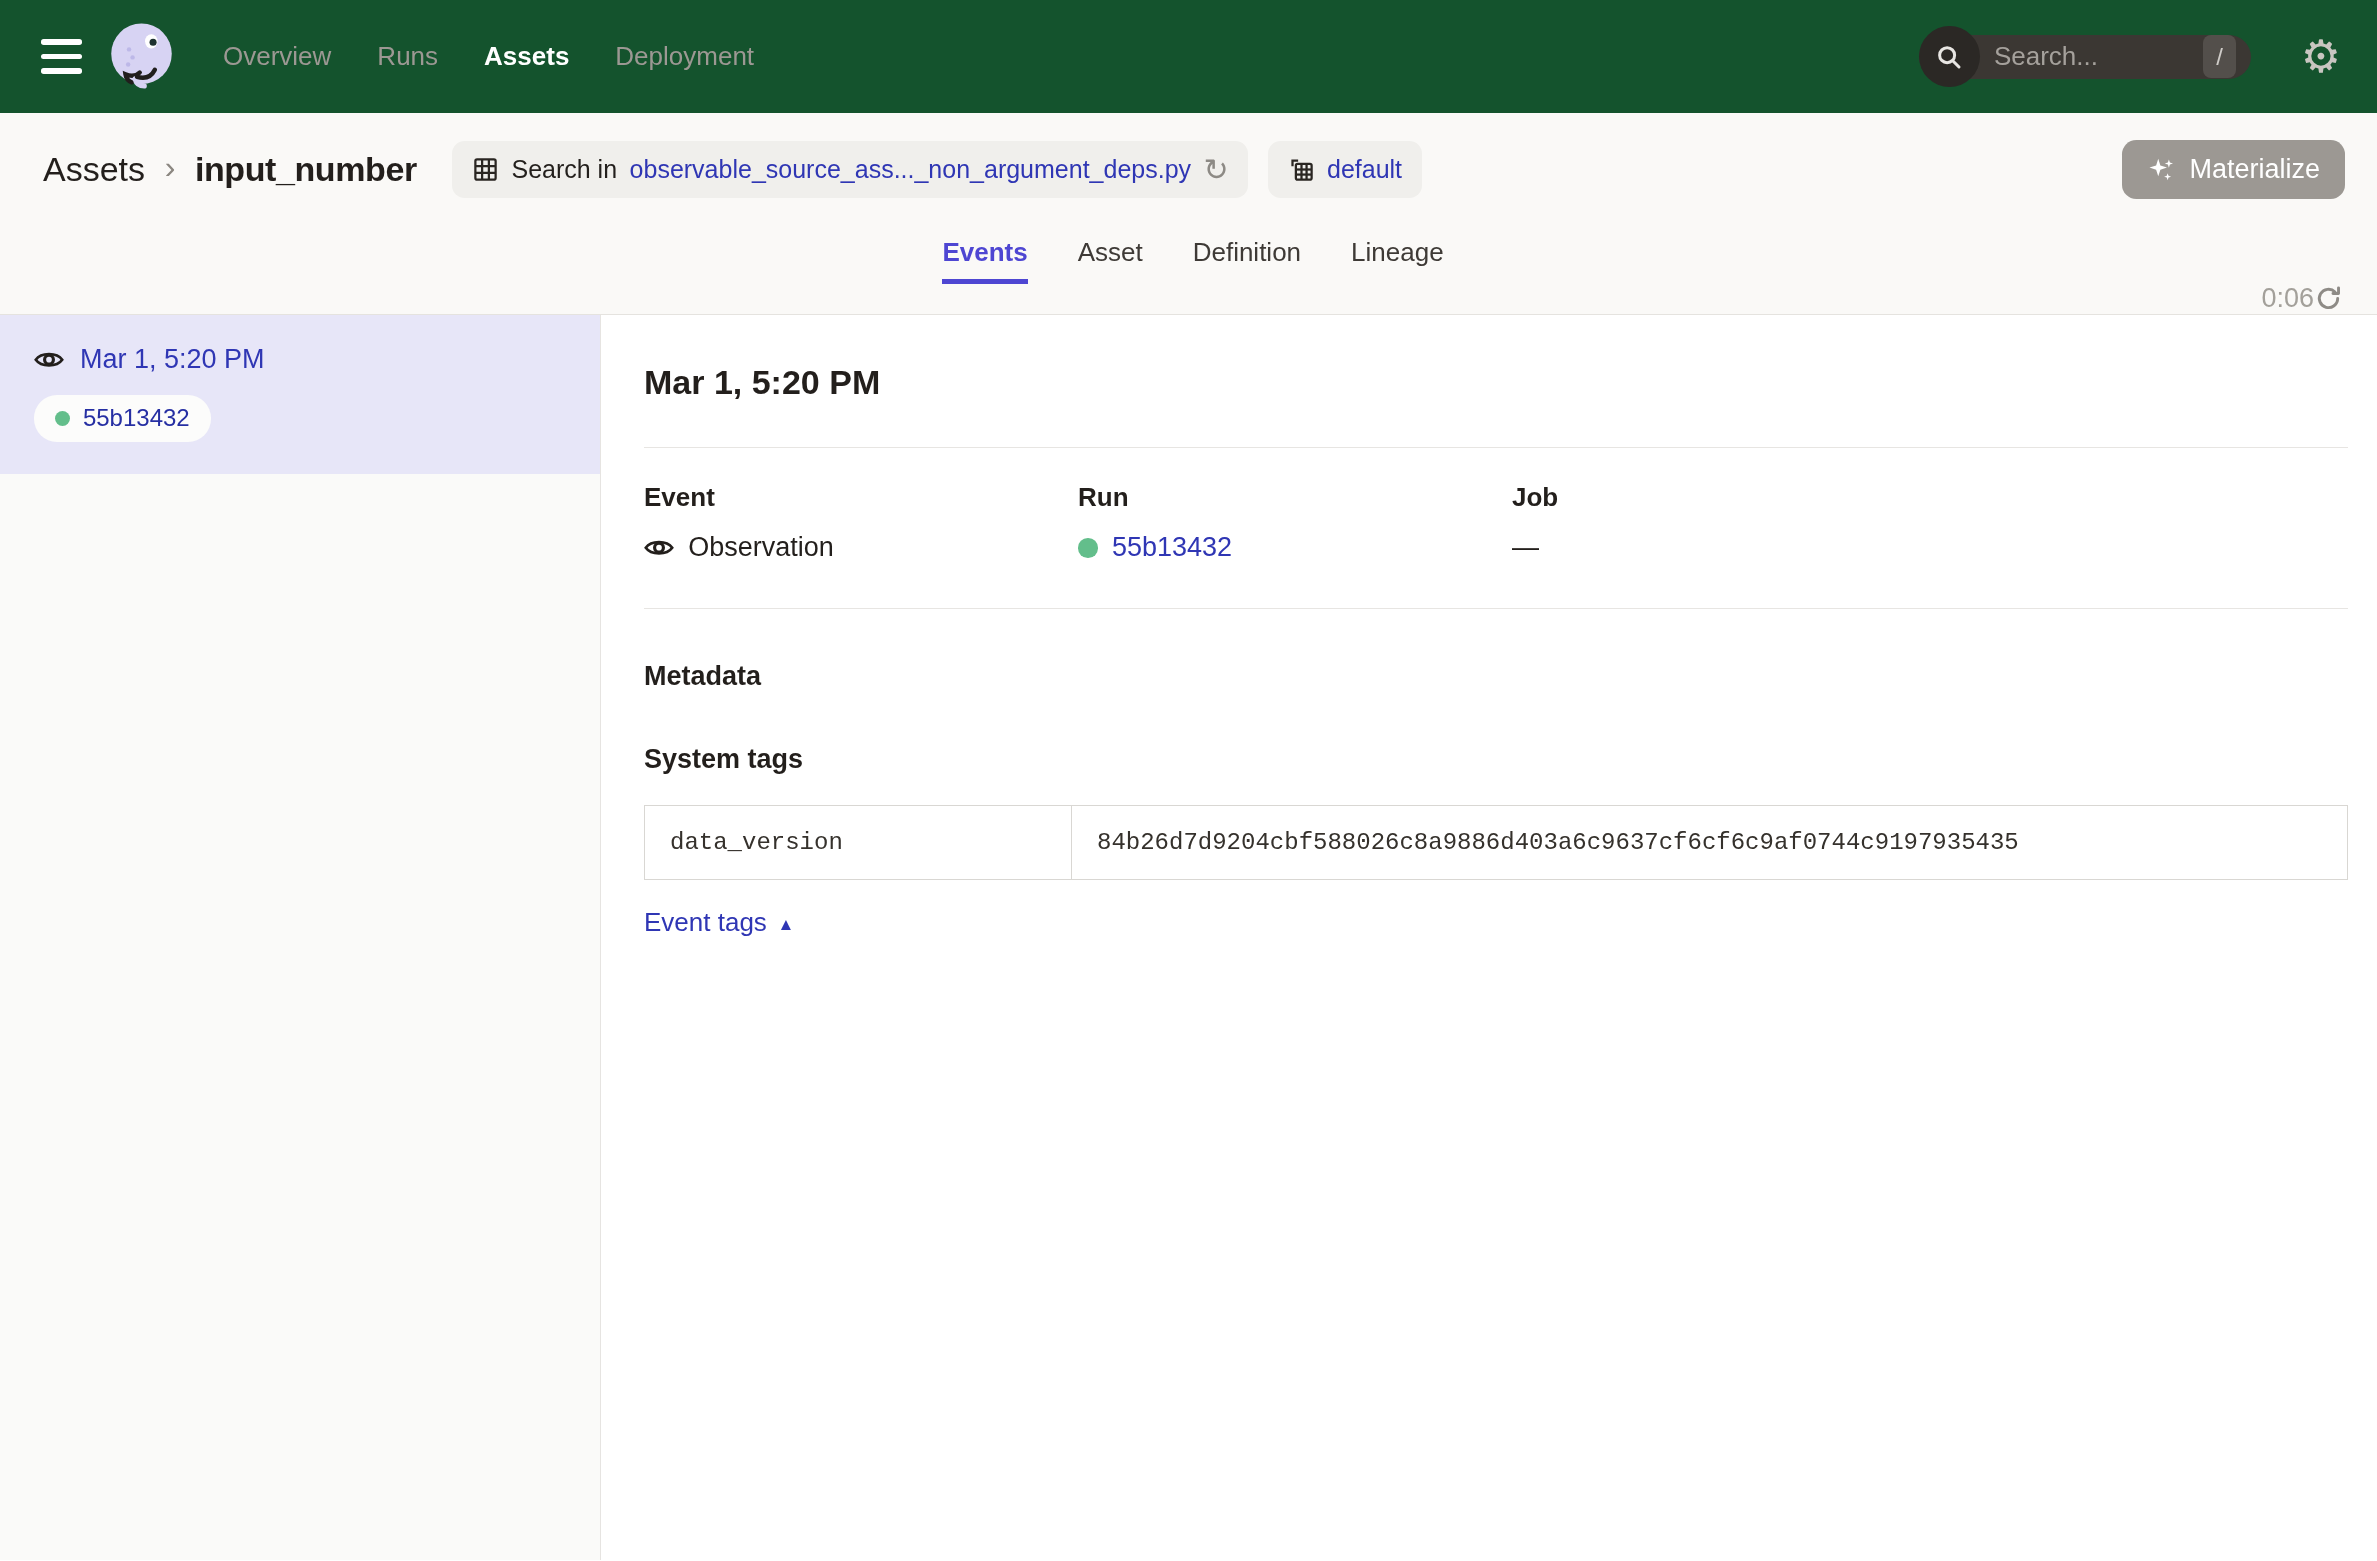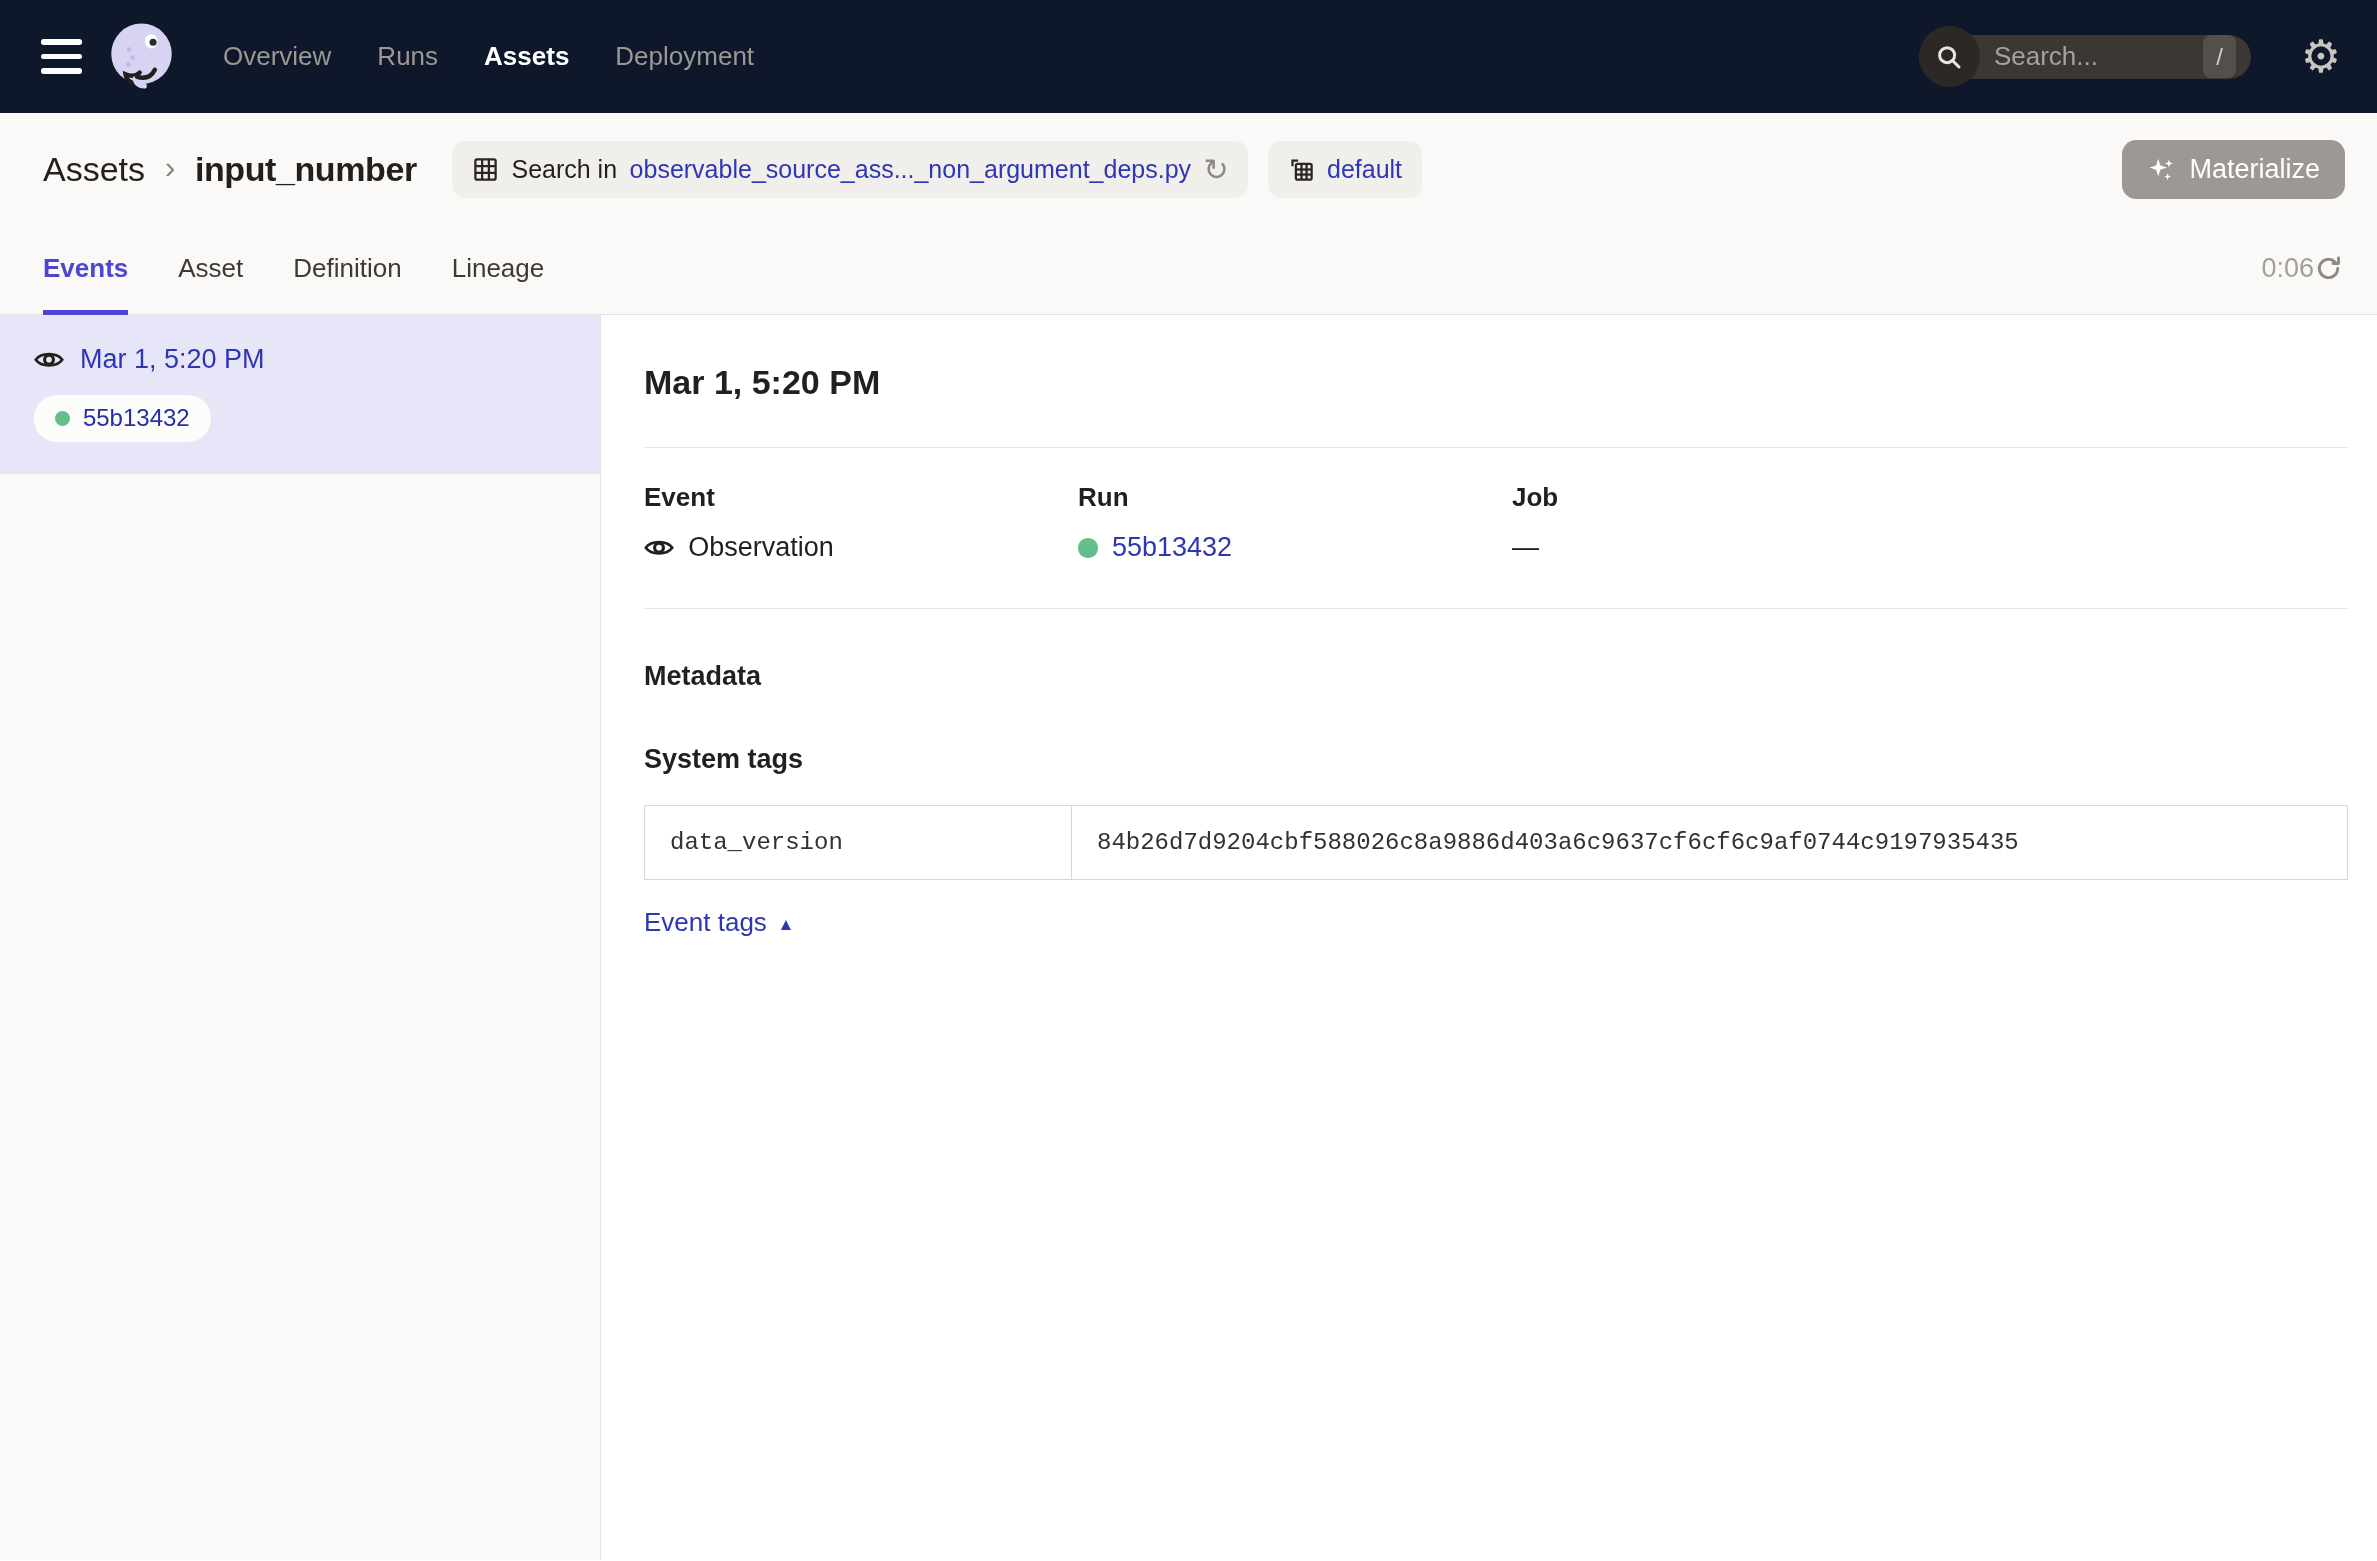--- a/index.html
+++ b/index.html
@@ -1,21 +1,21 @@
 <!DOCTYPE html>
 <html style="font-size:14.3px"><head>
 <meta charset="utf-8">
 <style>
   * { margin:0; padding:0; box-sizing:border-box; }
   html,body { width:2377px; height:1561px; }
   body { font-family:"Liberation Sans", sans-serif; background:#ffffff; overflow:hidden; }
   a { text-decoration:none; }
 
   
-  .topnav { height:113px; background:#0f172a; display:flex; align-items:center; padding:0 36px 0 41px; }
+  .topnav { height:113px; background:#14532d; display:flex; align-items:center; padding:0 36px 0 41px; }
   .hamburger { width:41px; display:flex; flex-direction:column; gap:9px; background:none; border:none; cursor:pointer; margin-right:23px; }
   .hamburger span { display:block; height:5.4px; background:#FFFFFF; border-radius:2.7px; }
   .logo { width:73px; height:73px; margin-right:45px; cursor:pointer; }
   .navlinks { display:flex; gap:46px; align-items:center; }
   .navlink { color:#9C9893; font-size:26px; font-weight:500; }
   .navlink.active { color:#FFFFFF; font-weight:700; }
   .spacer { flex:1; }
   .search { width:332px; height:44px; border-radius:30px; background:#3B3733; display:flex; align-items:center; margin-right:50px; cursor:text;justify-content:center; }
   .search-iconwrap { width:61px; height:61px; border-radius:50%; background:#2B2825; display:flex; align-items:center; justify-content:center; flex:none; }
   .search-ph { color:#A5A19C; font-size:26px; margin-left:14.3px; flex:1; }
@@ -27,21 +27,21 @@
   .crumbs { display:flex; align-items:center; gap:19.6px; flex:1; min-width:0; }
   .crumb-root { font-size:34px; color:#231F1C; font-weight:500; }
   .crumb-chevron { color:#8B8781; font-size:32px; line-height:1; padding-bottom:5.4px; }
   .asset-name { font-size:34px; font-weight:700; color:#231F1C; letter-spacing:-0.4px; margin-right:16px; }
   .pill { background:#F0EFEC; border-radius:12.5px; height:57px; display:flex; align-items:center; gap:12.5px; padding:0 19.6px; font-size:25px; color:#231F1C; }
   .pill a { color:#2F36B4; }
   .pill .refresh { color:#8D8A85; font-size:30px; line-height:1; cursor:pointer; }
   .materialize { background:#9C9893; border:none; color:#FFFFFF; font-size:27px; height:59px; padding:0 25px; border-radius:14.3px; display:flex; align-items:center; gap:12.5px; cursor:pointer; font-family:Liberation Sans, sans-serif; }
 
   
-  .tabsrow { background:#FAF9F7; display:flex; align-items:center; padding:0 34px 0 43px; height:93px; border-bottom:0.9px solid #E5E3DF; }
+  .tabsrow { background:#FAF9F7; display:flex; align-items:center; padding:0 34px 0 43px; height:93px; border-bottom:0.9px solid #E5E3DF;flex-direction:column; }
   .tabs { display:flex; gap:50px; height:100%; }
   .tab { font-size:26px; color:#3E3A36; font-weight:500; height:100%; display:flex; align-items:center; position:relative; }
   .tab.active { color:#4E46D2; font-weight:600; }
   .tab.active::after { content:""; position:absolute; left:0; right:0; bottom:-0.9px; height:5.4px; background:#4E46D2; }
   .timer { margin-left:auto; display:flex; align-items:center; color:#A3A09A; font-size:27px; }
   .timer svg { cursor:pointer; }
 
   
   .content { display:flex; height:1245px; }
   .sidebar { width:601px; background:#FAFAF9; border-right:0.9px solid #E6E4E1; flex:none; }

